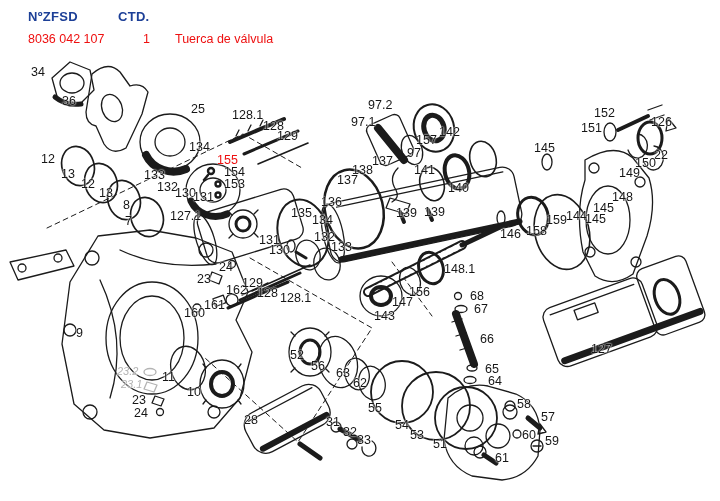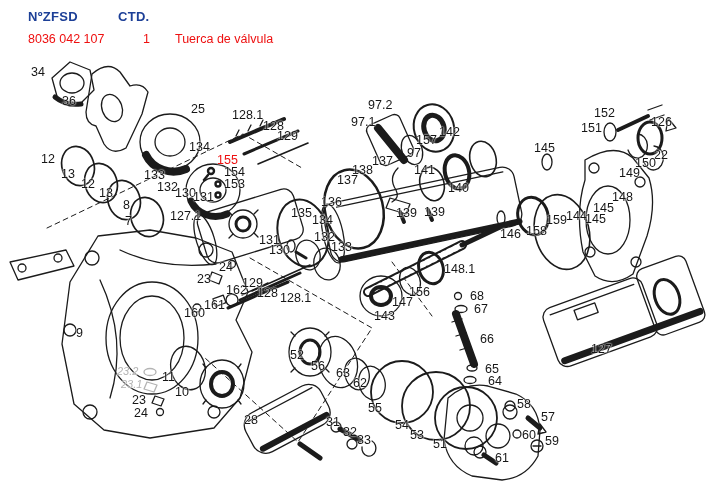--- a/index.html
+++ b/index.html
@@ -345,21 +345,21 @@
         <span class="plabel" style="left: 410px; top: 429px;">53</span>
         <span class="plabel" style="left: 433px; top: 438px;">51</span>
         <span class="plabel" style="left: 326px; top: 416px;">31</span>
         <span class="plabel" style="left: 343px; top: 426px;">32</span>
         <span class="plabel" style="left: 357px; top: 434px;">33</span>
         <span class="plabel ghost" style="left: 117px; top: 366px; color: rgb(179, 179, 179);">23.2</span>
         <span class="plabel ghost" style="left: 121px; top: 379px; color: rgb(179, 179, 179);">23.1</span>
         <span class="plabel" style="left: 132px; top: 394px;">23</span>
         <span class="plabel" style="left: 134px; top: 407px;">24</span>
         <span class="plabel" style="left: 162px; top: 371px;">11</span>
-        <span class="plabel" style="left: 175px; top: 386px; text-align: right;">10</span>
+        <span class="plabel" style="left: 187px; top: 386px; text-align: right;">10</span>
         <span class="plabel" style="left: 244px; top: 414px;">28</span>
         <span class="plabel" style="left: 517px; top: 398px;">58</span>
         <span class="plabel" style="left: 541px; top: 411px;">57</span>
         <span class="plabel" style="left: 522px; top: 429px;">60</span>
         <span class="plabel" style="left: 545px; top: 435px;">59</span>
         <span class="plabel" style="left: 495px; top: 452px;">61</span>
       </div>
 
   </div>
 </div>

